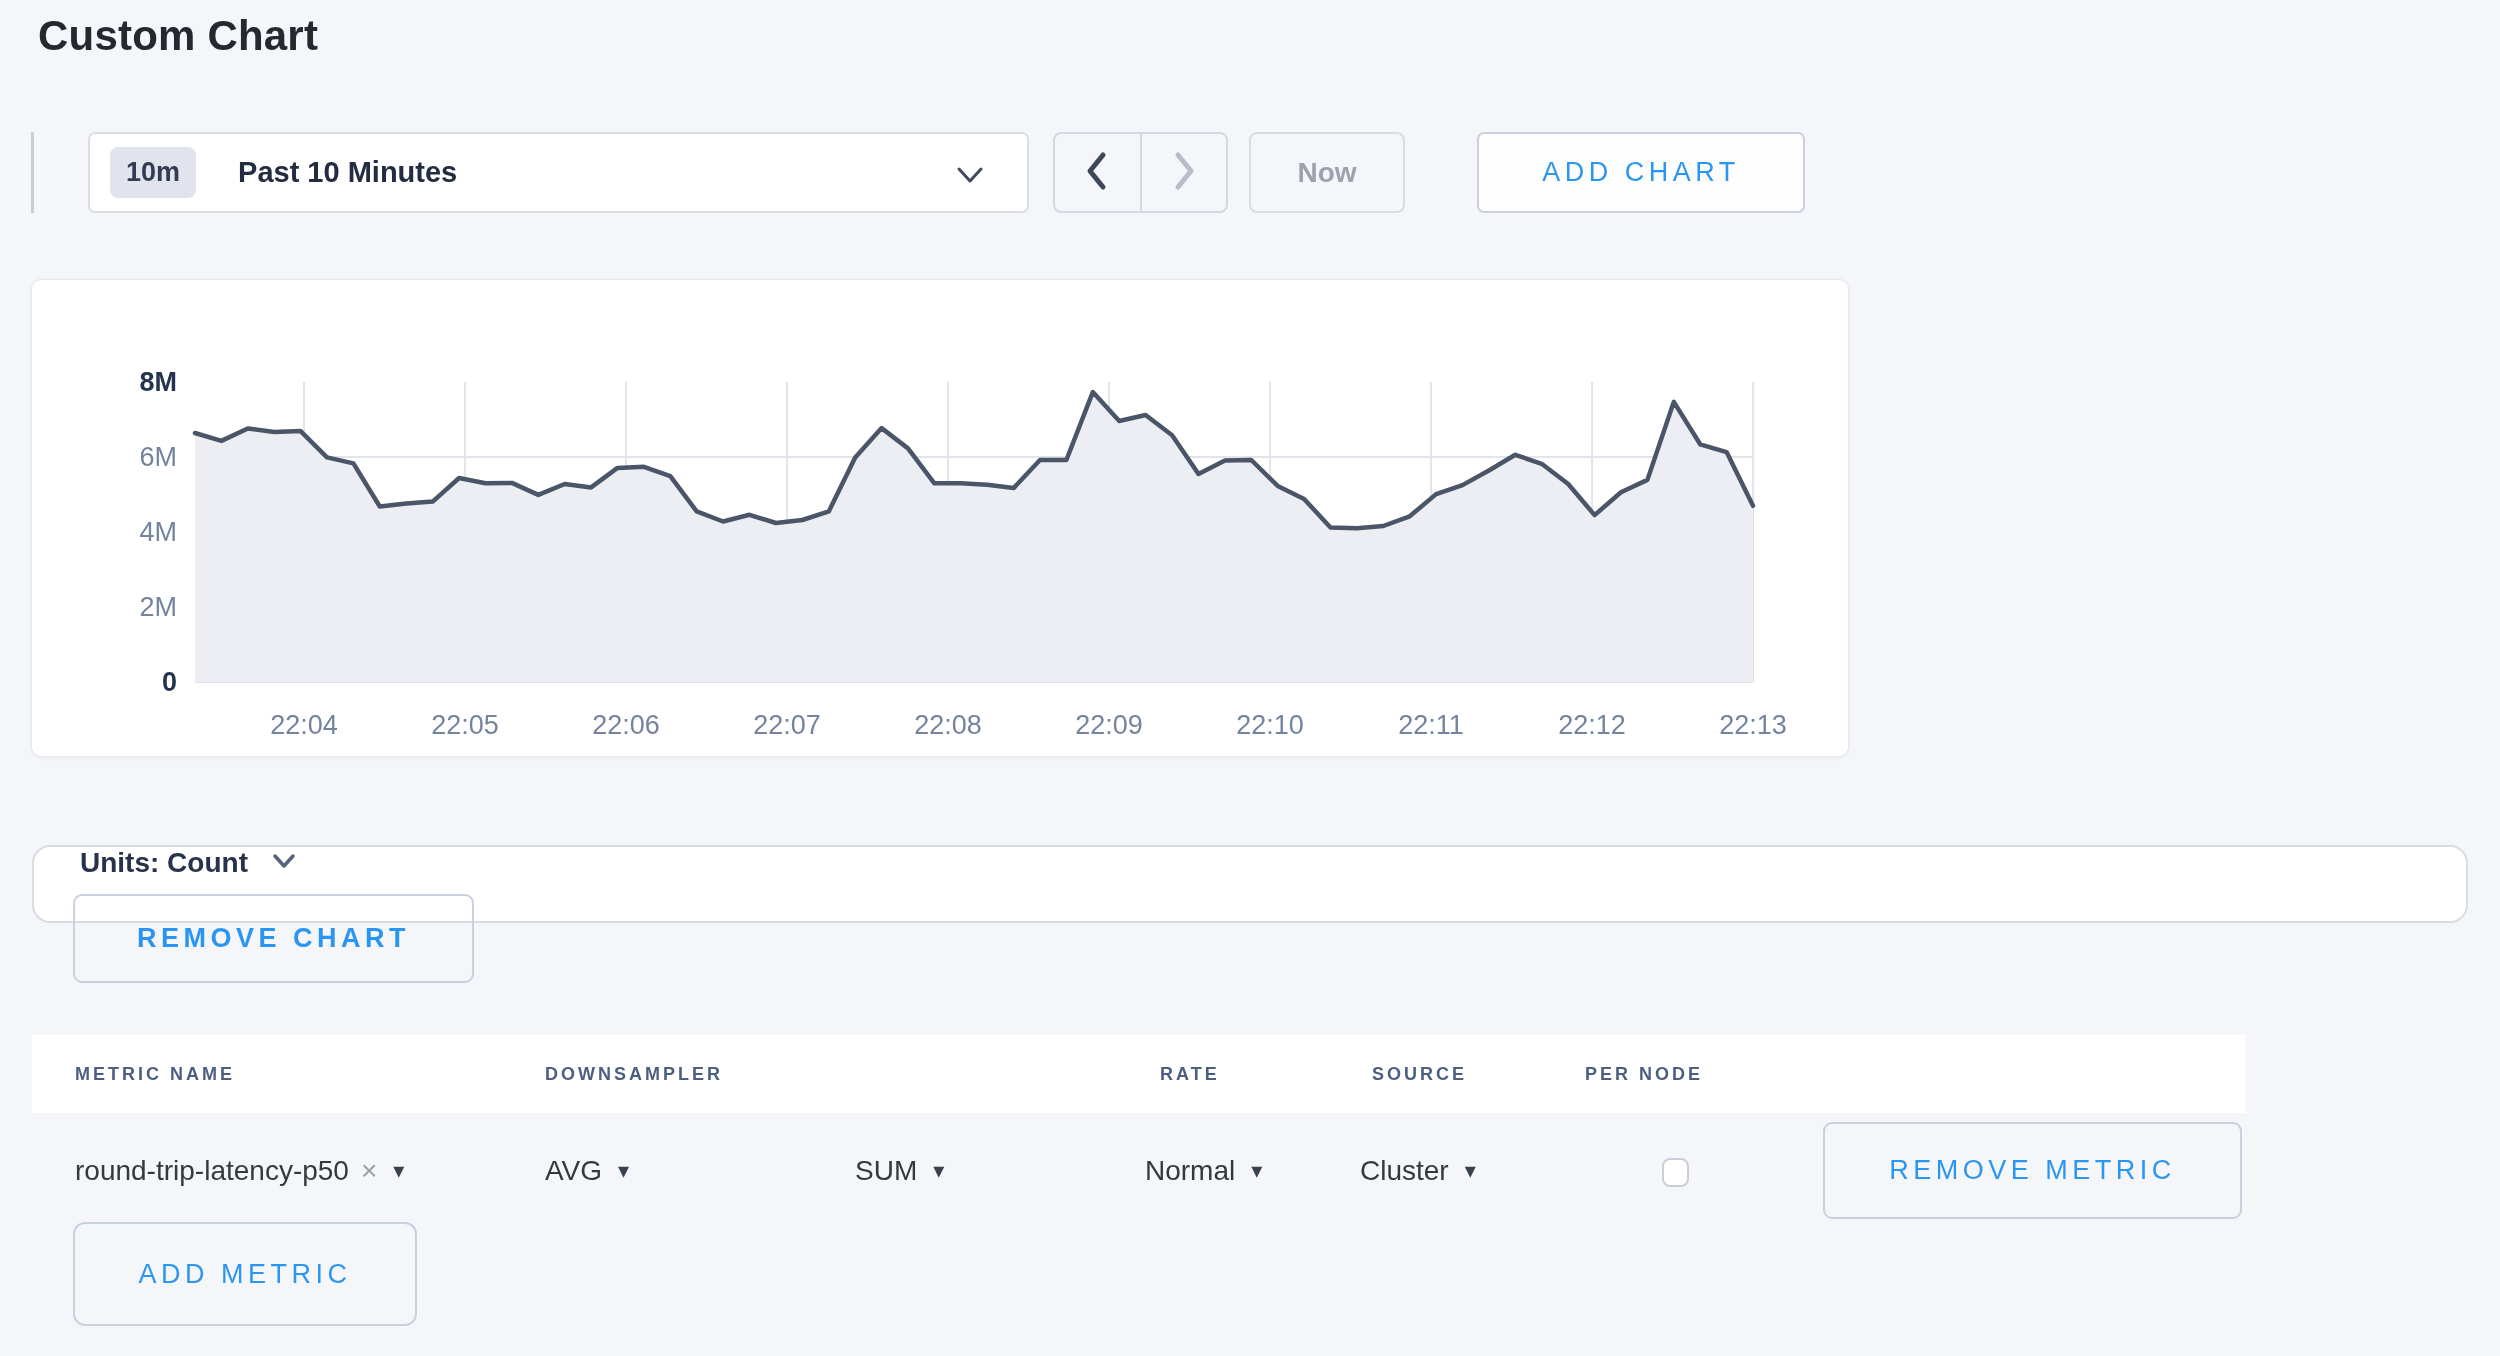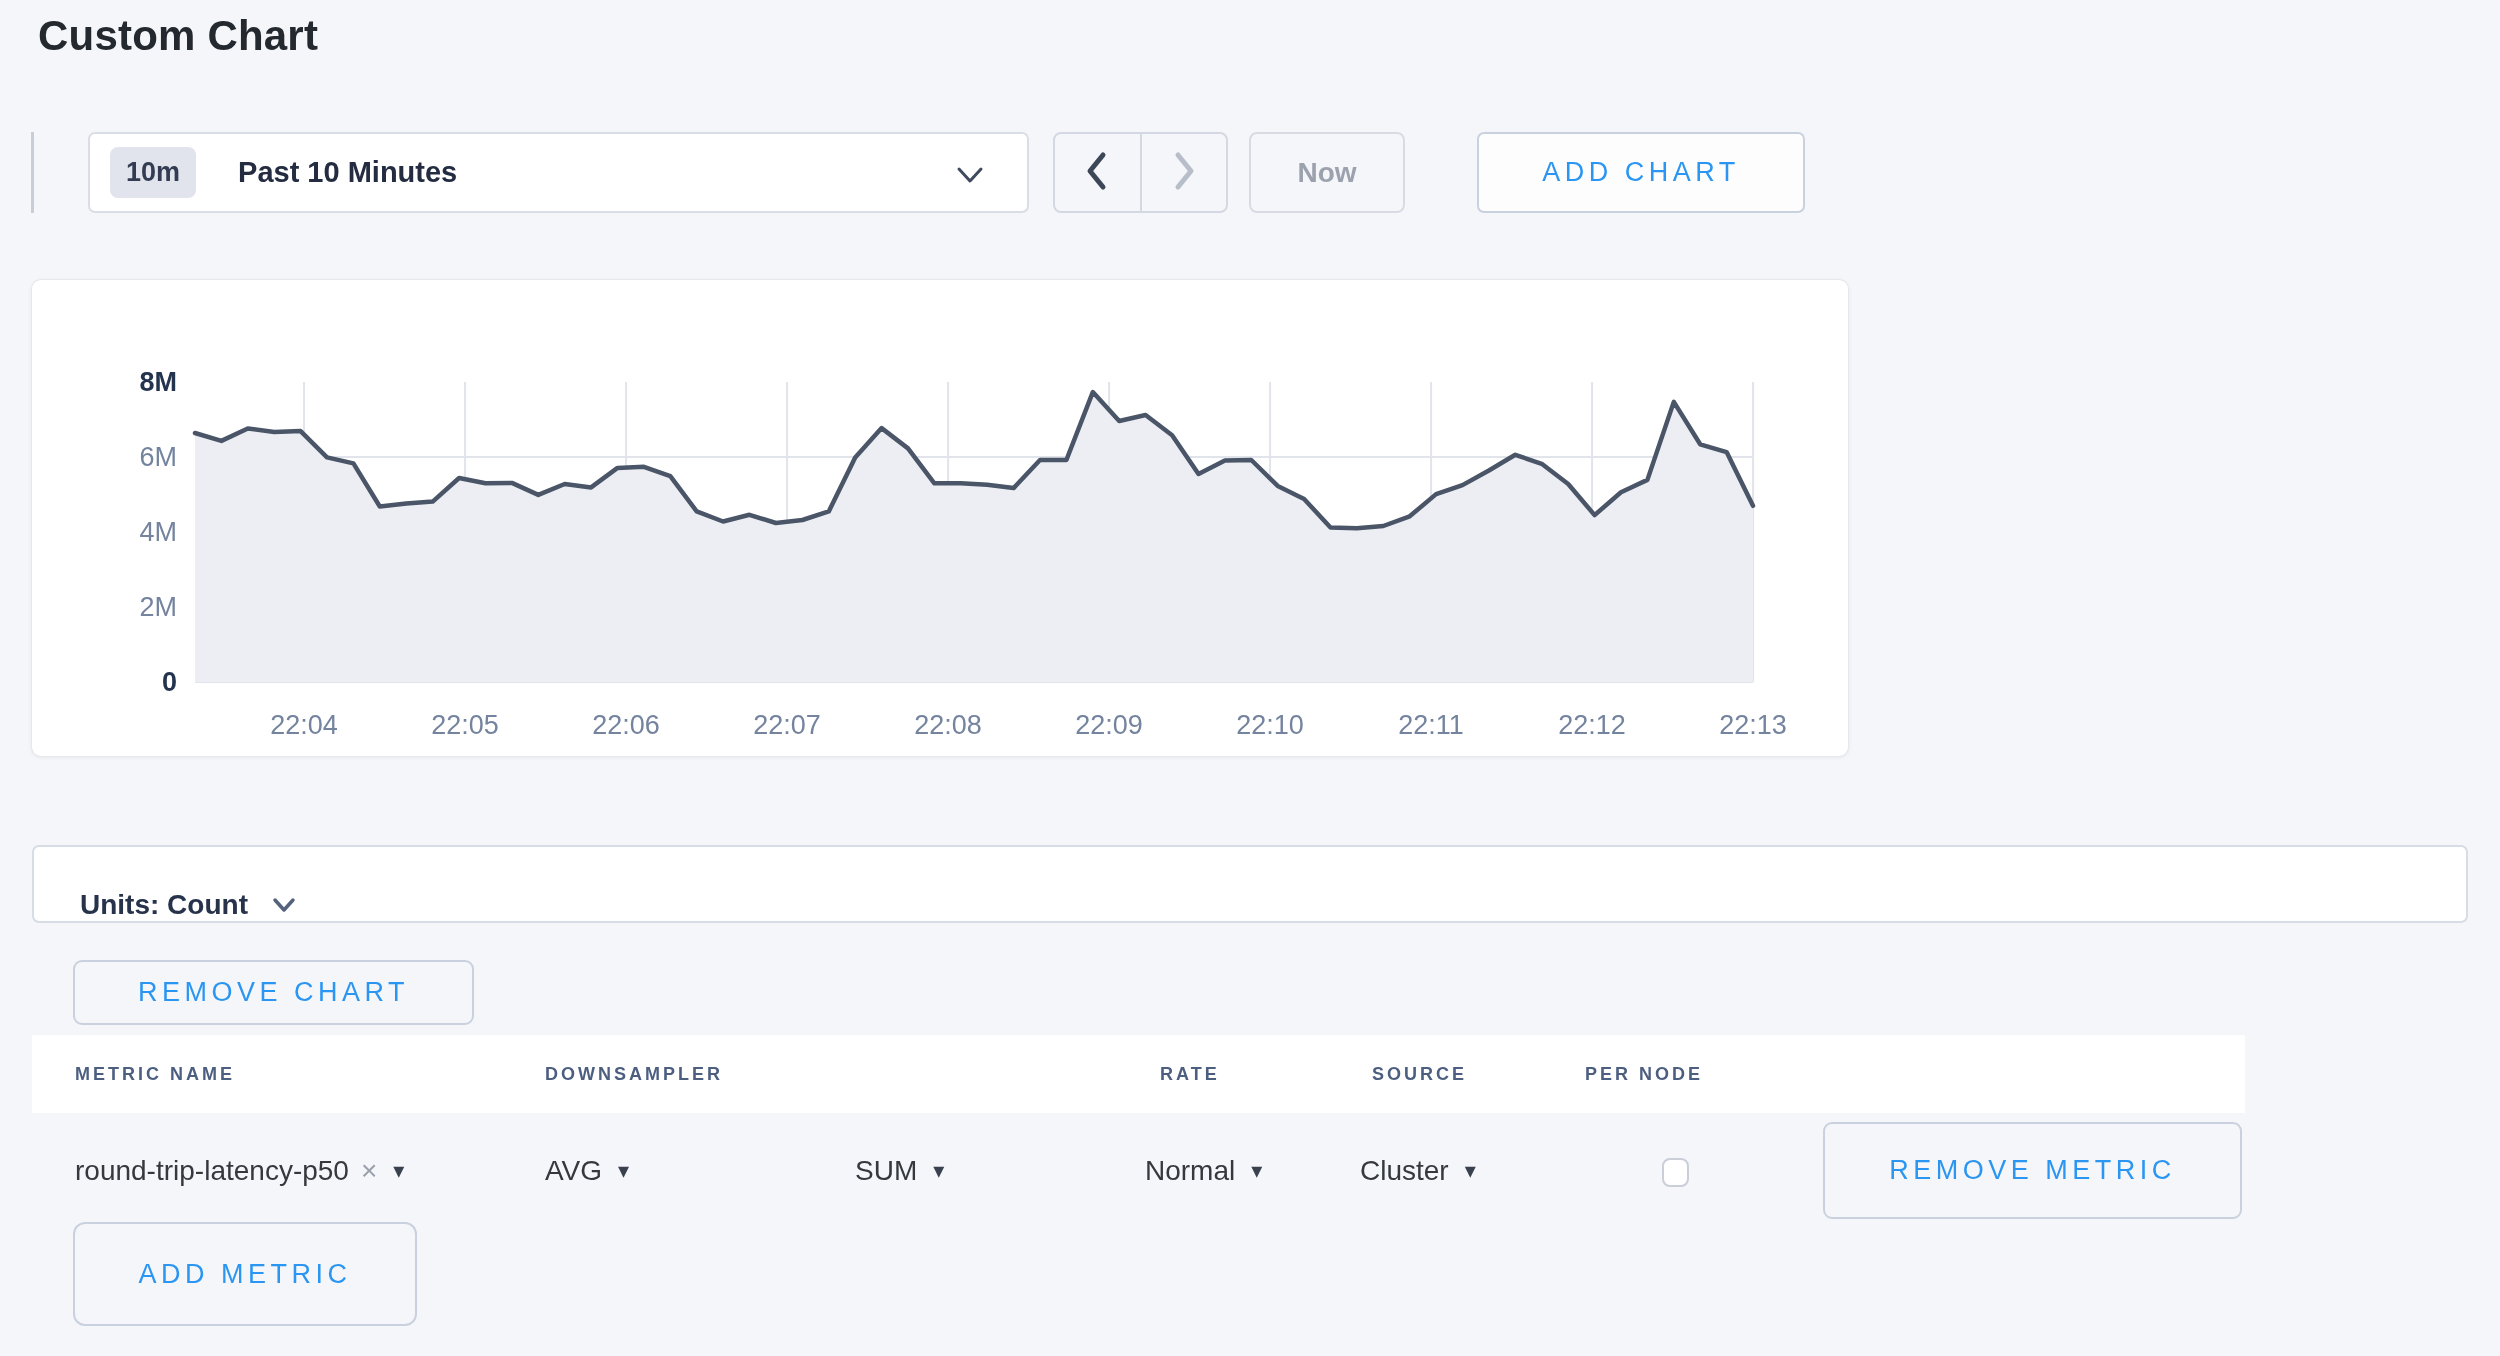--- a/index.html
+++ b/index.html
@@ -33,25 +33,25 @@
   .add-chart-btn { position:absolute; left:1459px; top:132px; width:328px; height:81px; background:#fdfdfe; }
 
   
   .chart-card { position:absolute; left:32px; top:280px; width:1816px; height:476px; background:#ffffff;
     border-radius:9px; box-shadow:0 0 0 1px #e4e7ec, 0 1px 4px rgba(44,58,82,0.10); }
   .chart-card svg { display:block; }
   .chart-card text { font-family:"Liberation Sans",sans-serif; }
 
   
   .units-bar { position:absolute; left:32px; top:845px; width:2436px; height:78px; background:#ffffff;
-    border:2px solid #d8dce5; border-radius:7px; display:flex; align-items:flex-end; cursor:pointer; }
+    border:2px solid #d8dce5; border-radius:18px; display:flex; align-items:flex-start; cursor:pointer; }
   .units-label { margin-left:46px; font-size:28px; font-weight:700; color:#27334b; }
   .units-chevron { margin-left:22px; margin-top:4px; }
 
-  .remove-chart-btn { position:absolute; left:55px; top:960px; width:401px; height:65px; border-radius:9px; }
+  .remove-chart-btn { position:absolute; left:55px; top:894px; width:401px; height:89px; border-radius:9px;font-weight:bold; }
 
   
   .table-header-band { position:absolute; left:32px; top:1035px; width:2213px; height:78px; background:#ffffff; }
   .th { position:absolute; top:0; height:78px; display:flex; align-items:center;
     font-size:18px; font-weight:700; letter-spacing:3px; color:#4d5f80; }
 
   .metric-row { position:absolute; left:32px; top:1122px; width:2436px; height:97px; }
   .cell { position:absolute; top:0; height:97px; display:flex; align-items:center; cursor:pointer; }
   .cell-text { font-size:28px; color:#35393f; }
   .x-remove { font-size:28px; color:#9aa0aa; margin-left:12px; cursor:pointer; }

